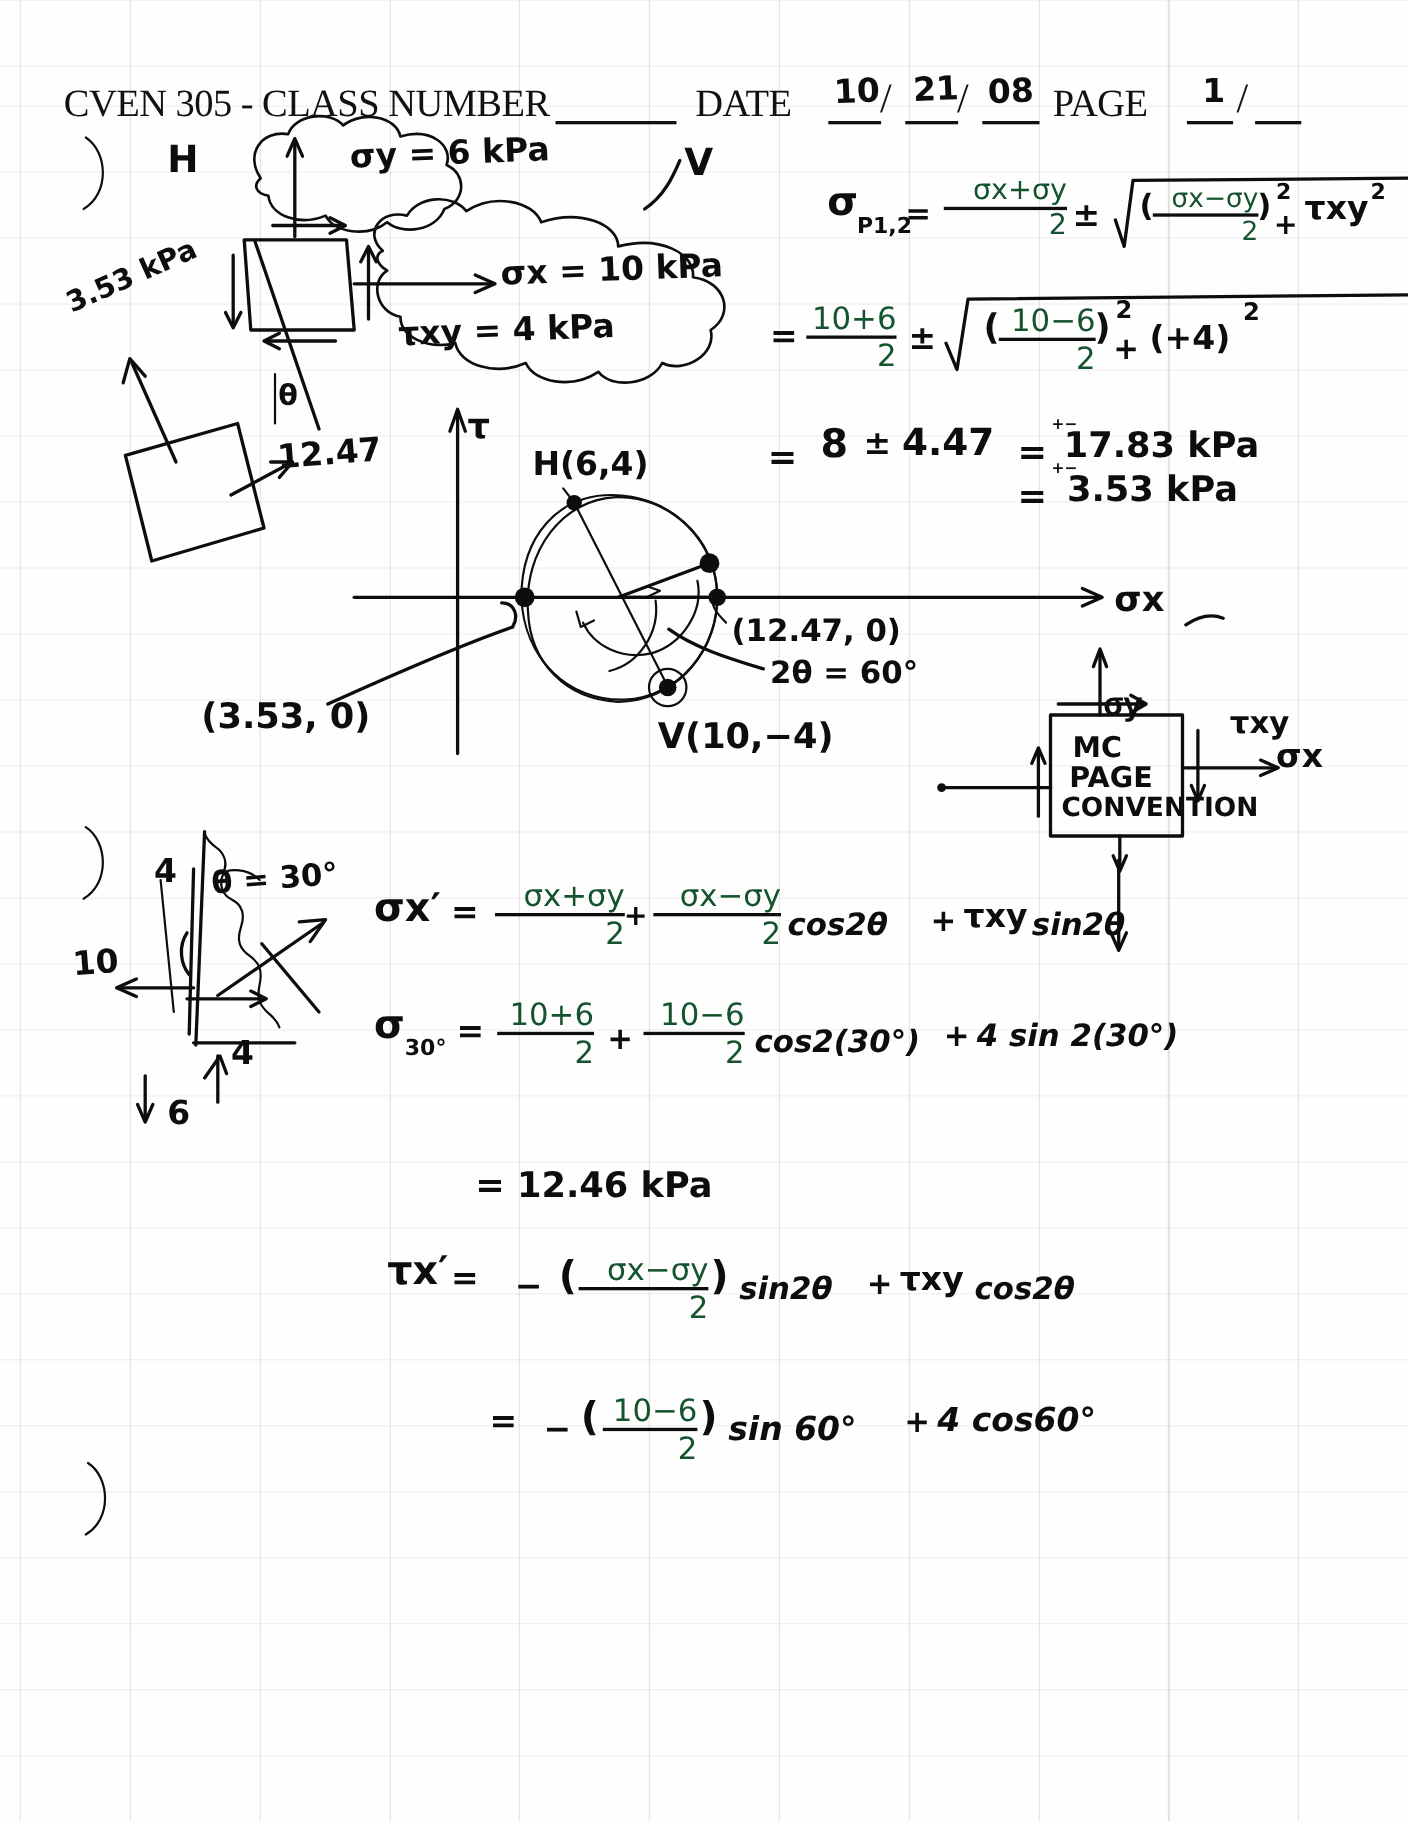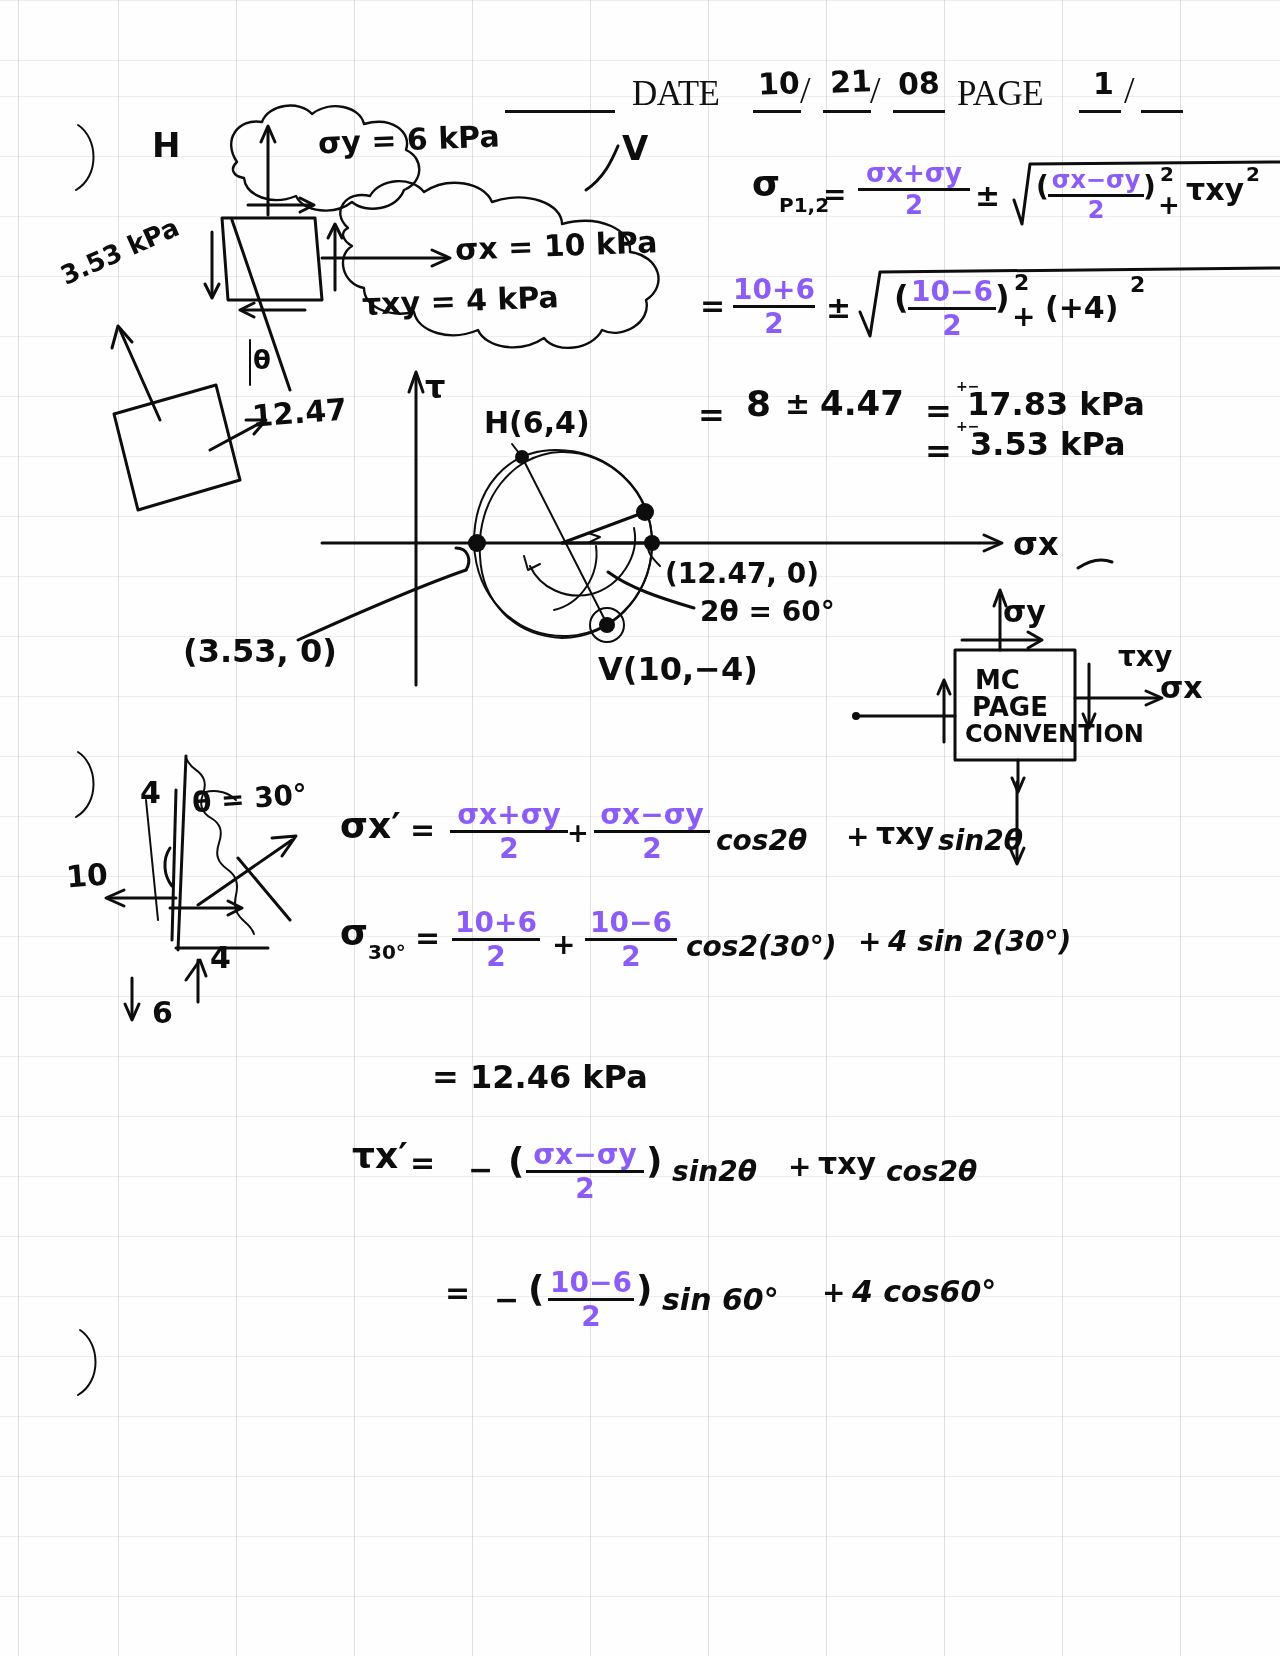--- a/index.html
+++ b/index.html
@@ -73,24 +73,24 @@
 
   
   .sl1 { transform: rotate(-2.2deg); }
   .sl2 { transform: rotate(-4.5deg); }
   .sl4 { transform: rotate(-24deg); }
 
   
   .frac {
     position: absolute;
     display: inline-block;
-    text-align: center;
+    text-align: right;
     font-family: "DejaVu Sans", sans-serif;
-    font-weight: 700;
-    color: #8b5cf6;
+    font-weight: 400;
+    color: #14532d;
     line-height: 1.05;
   }
   .frac .num { display: block; white-space: nowrap; }
   .frac .bar {
     display: block;
     border-bottom: 3px solid #0d0d0d;
     margin: 1px 0 1px 0;
   }
   .frac .den { display: block; white-space: nowrap; }
 
@@ -131,20 +131,21 @@
     fill: #0d0d0d;
   }
 </style>
 </head>
 <body>
 
 <div id="page">
 
   <div id="grid"></div>
 
+  <div class="hdr" style="left:58px; top:74px;">CVEN 305 - CLASS NUMBER</div>
   <div class="hdr-rule" style="left:505px; top:110px; width:110px;"></div>
   <div class="hdr" style="left:632px; top:74px;">DATE</div>
   <div class="hdr-rule" style="left:753px; top:110px; width:48px;"></div>
   <div class="hdr-rule" style="left:823px; top:110px; width:48px;"></div>
   <div class="hdr-rule" style="left:893px; top:110px; width:52px;"></div>
   <div class="hdr" style="left:957px; top:74px;">PAGE</div>
   <div class="hdr-rule" style="left:1079px; top:110px; width:42px;"></div>
   <div class="hdr-rule" style="left:1141px; top:110px; width:42px;"></div>
 
   <div class="hw s30 sl1" style="left:758px; top:66px;">10</div>
@@ -226,21 +227,21 @@
   <div class="hw s30" style="left:484px; top:405px;">H(6,4)</div>
   <div class="hw s32" style="left:598px; top:650px;">V(10,−4)</div>
   <div class="hw s28" style="left:665px; top:557px;">(12.47, 0)</div>
   <div class="hw s32" style="left:183px; top:632px;">(3.53, 0)</div>
   <div class="hw s28" style="left:700px; top:595px;">2θ = 60°</div>
 
   <div class="hw s26" style="left:975px; top:665px;">MC</div>
   <div class="hw s26" style="left:972px; top:692px;">PAGE</div>
   <div class="hw s24" style="left:965px; top:720px;">CONVENTION</div>
   <div class="hw s30" style="left:1160px; top:670px;">σx</div>
-  <div class="hw s30" style="left:1003px; top:594px;">σy</div>
+  <div class="hw s30" style="left:1003px; top:626px;font-family:Liberation Mono, monospace;">σy</div>
   <div class="hw s28" style="left:1118px; top:640px;">τxy</div>
 
   <div class="hw s30" style="left:140px; top:775px;">4</div>
   <div class="hw s30 sl2" style="left:66px; top:858px;">10</div>
   <div class="hw s28 sl2" style="left:192px; top:782px;">θ = 30°</div>
   <div class="hw s30" style="left:210px; top:940px;">4</div>
   <div class="hw s30" style="left:152px; top:995px;">6</div>
 
   <div class="hw s36" style="left:340px; top:805px;">σx′</div>
   <div class="hw s30" style="left:410px; top:812px;">=</div>

